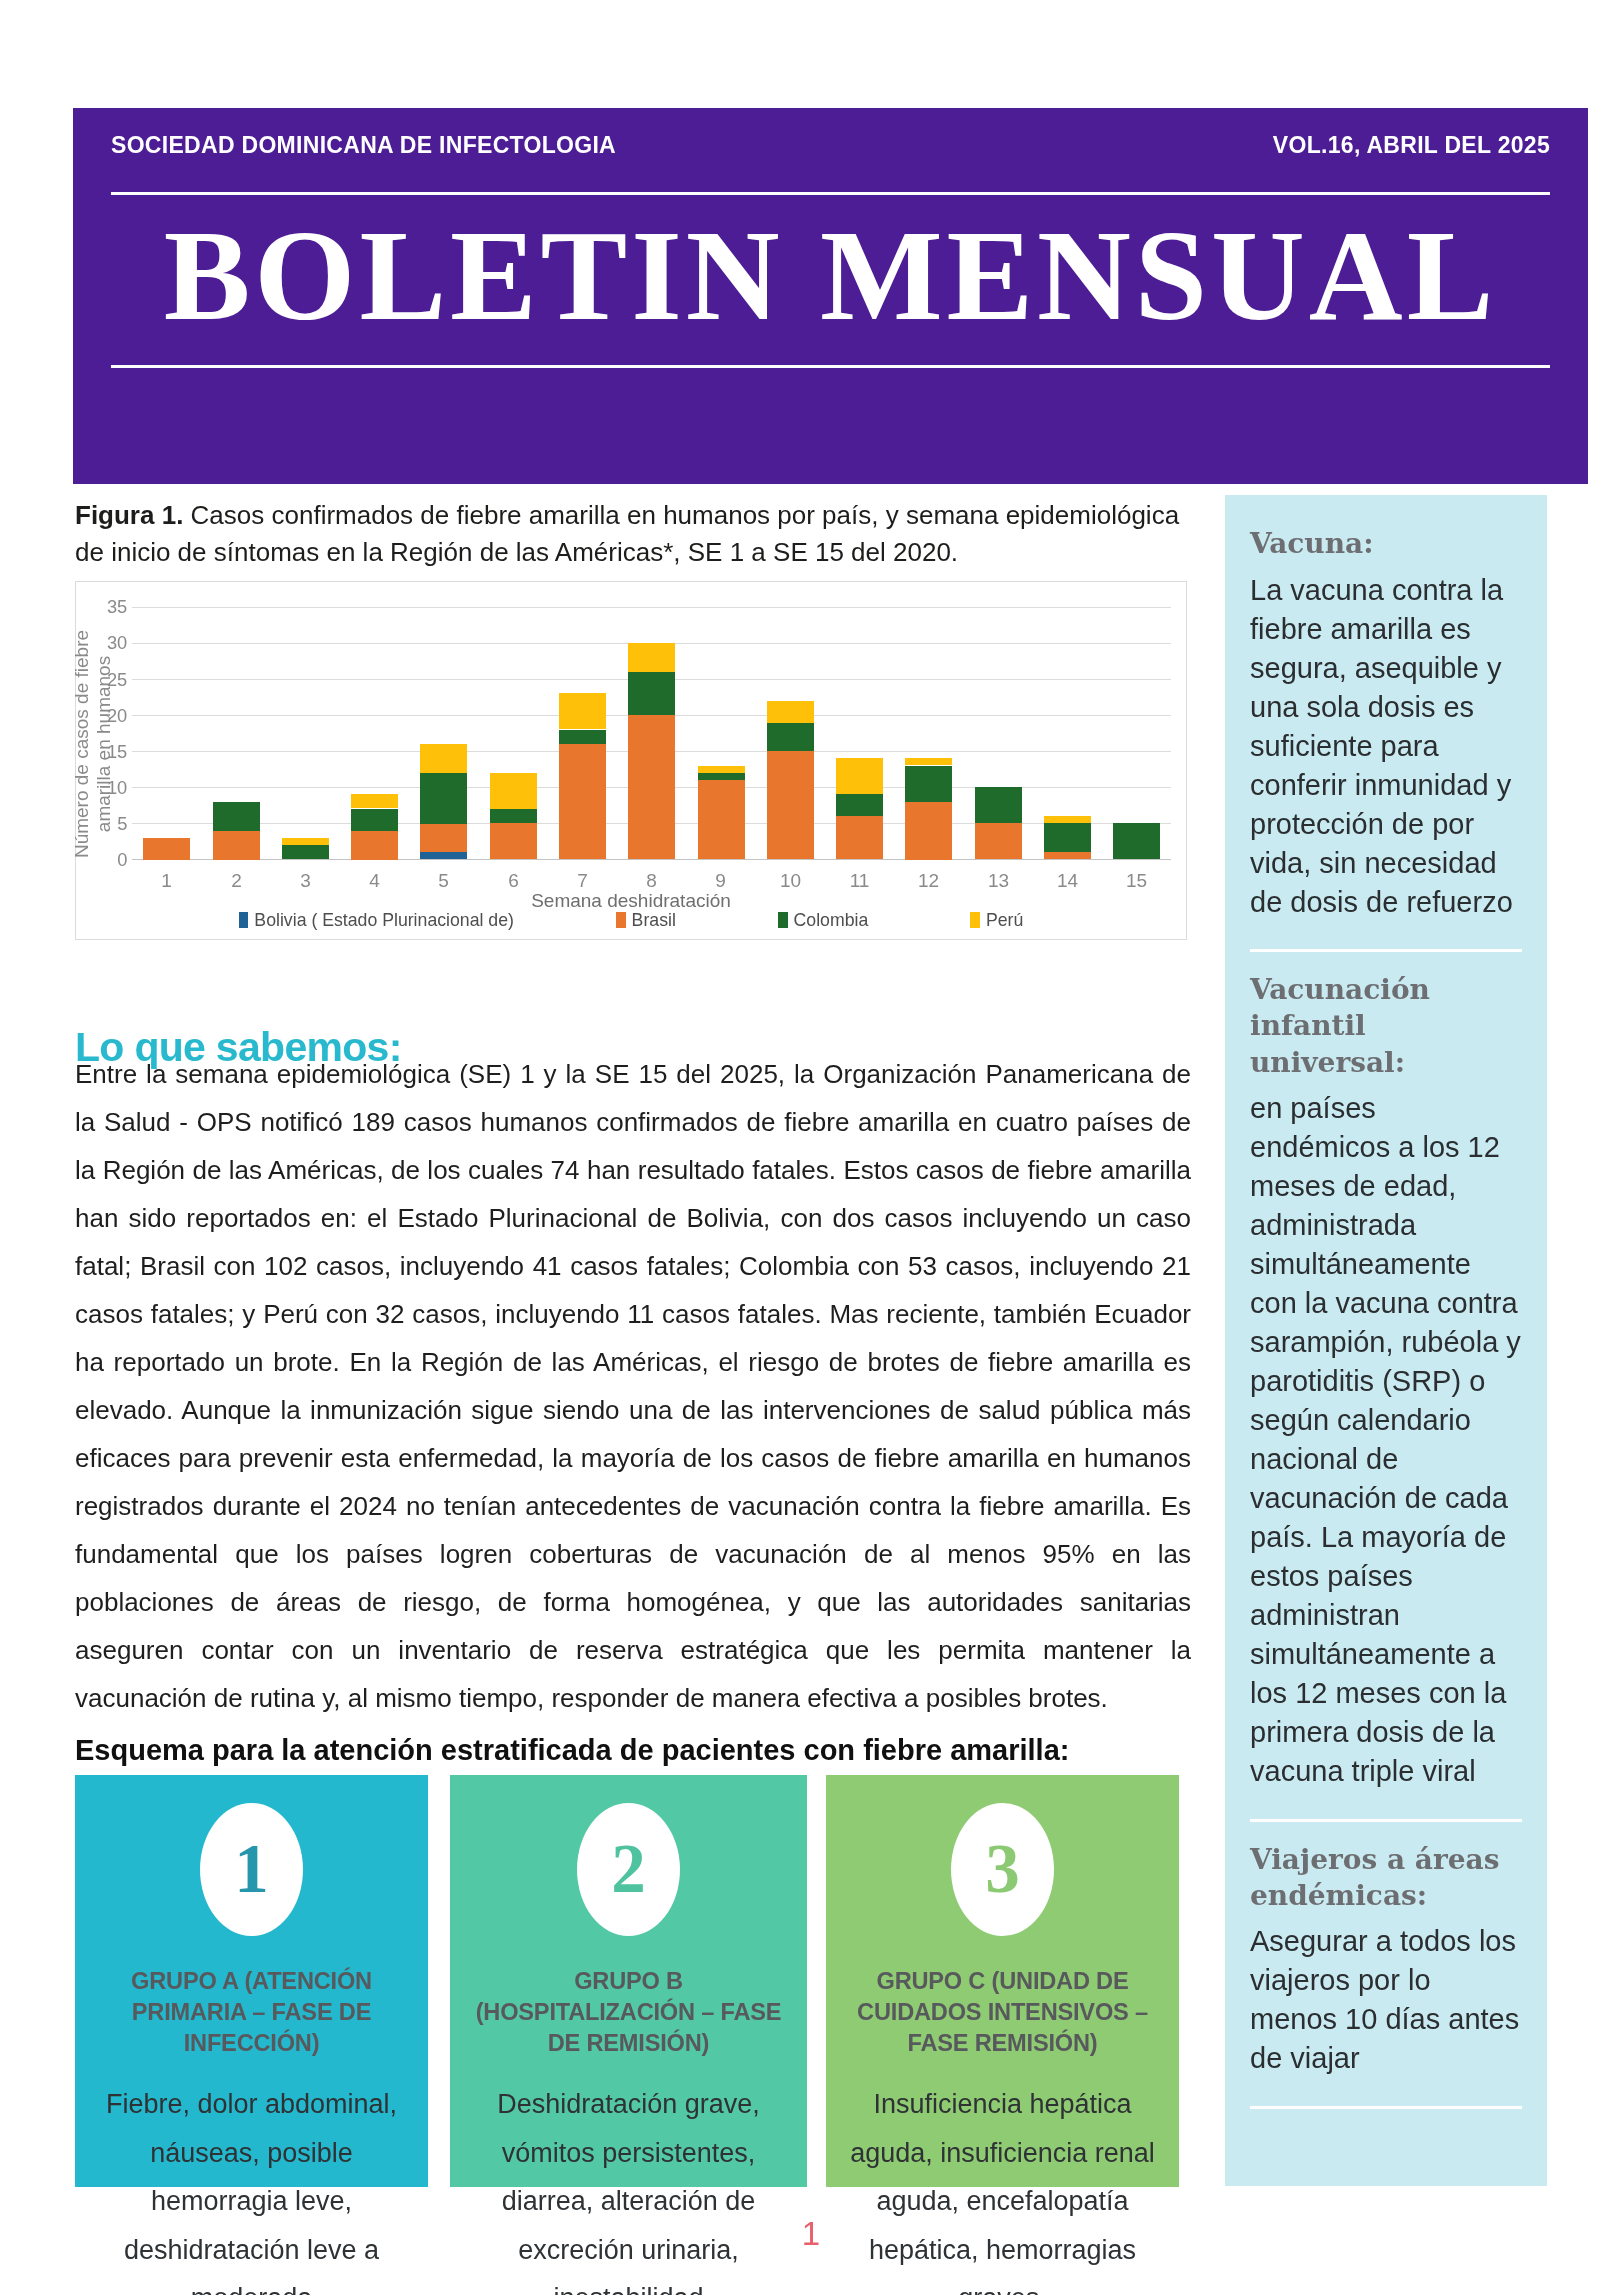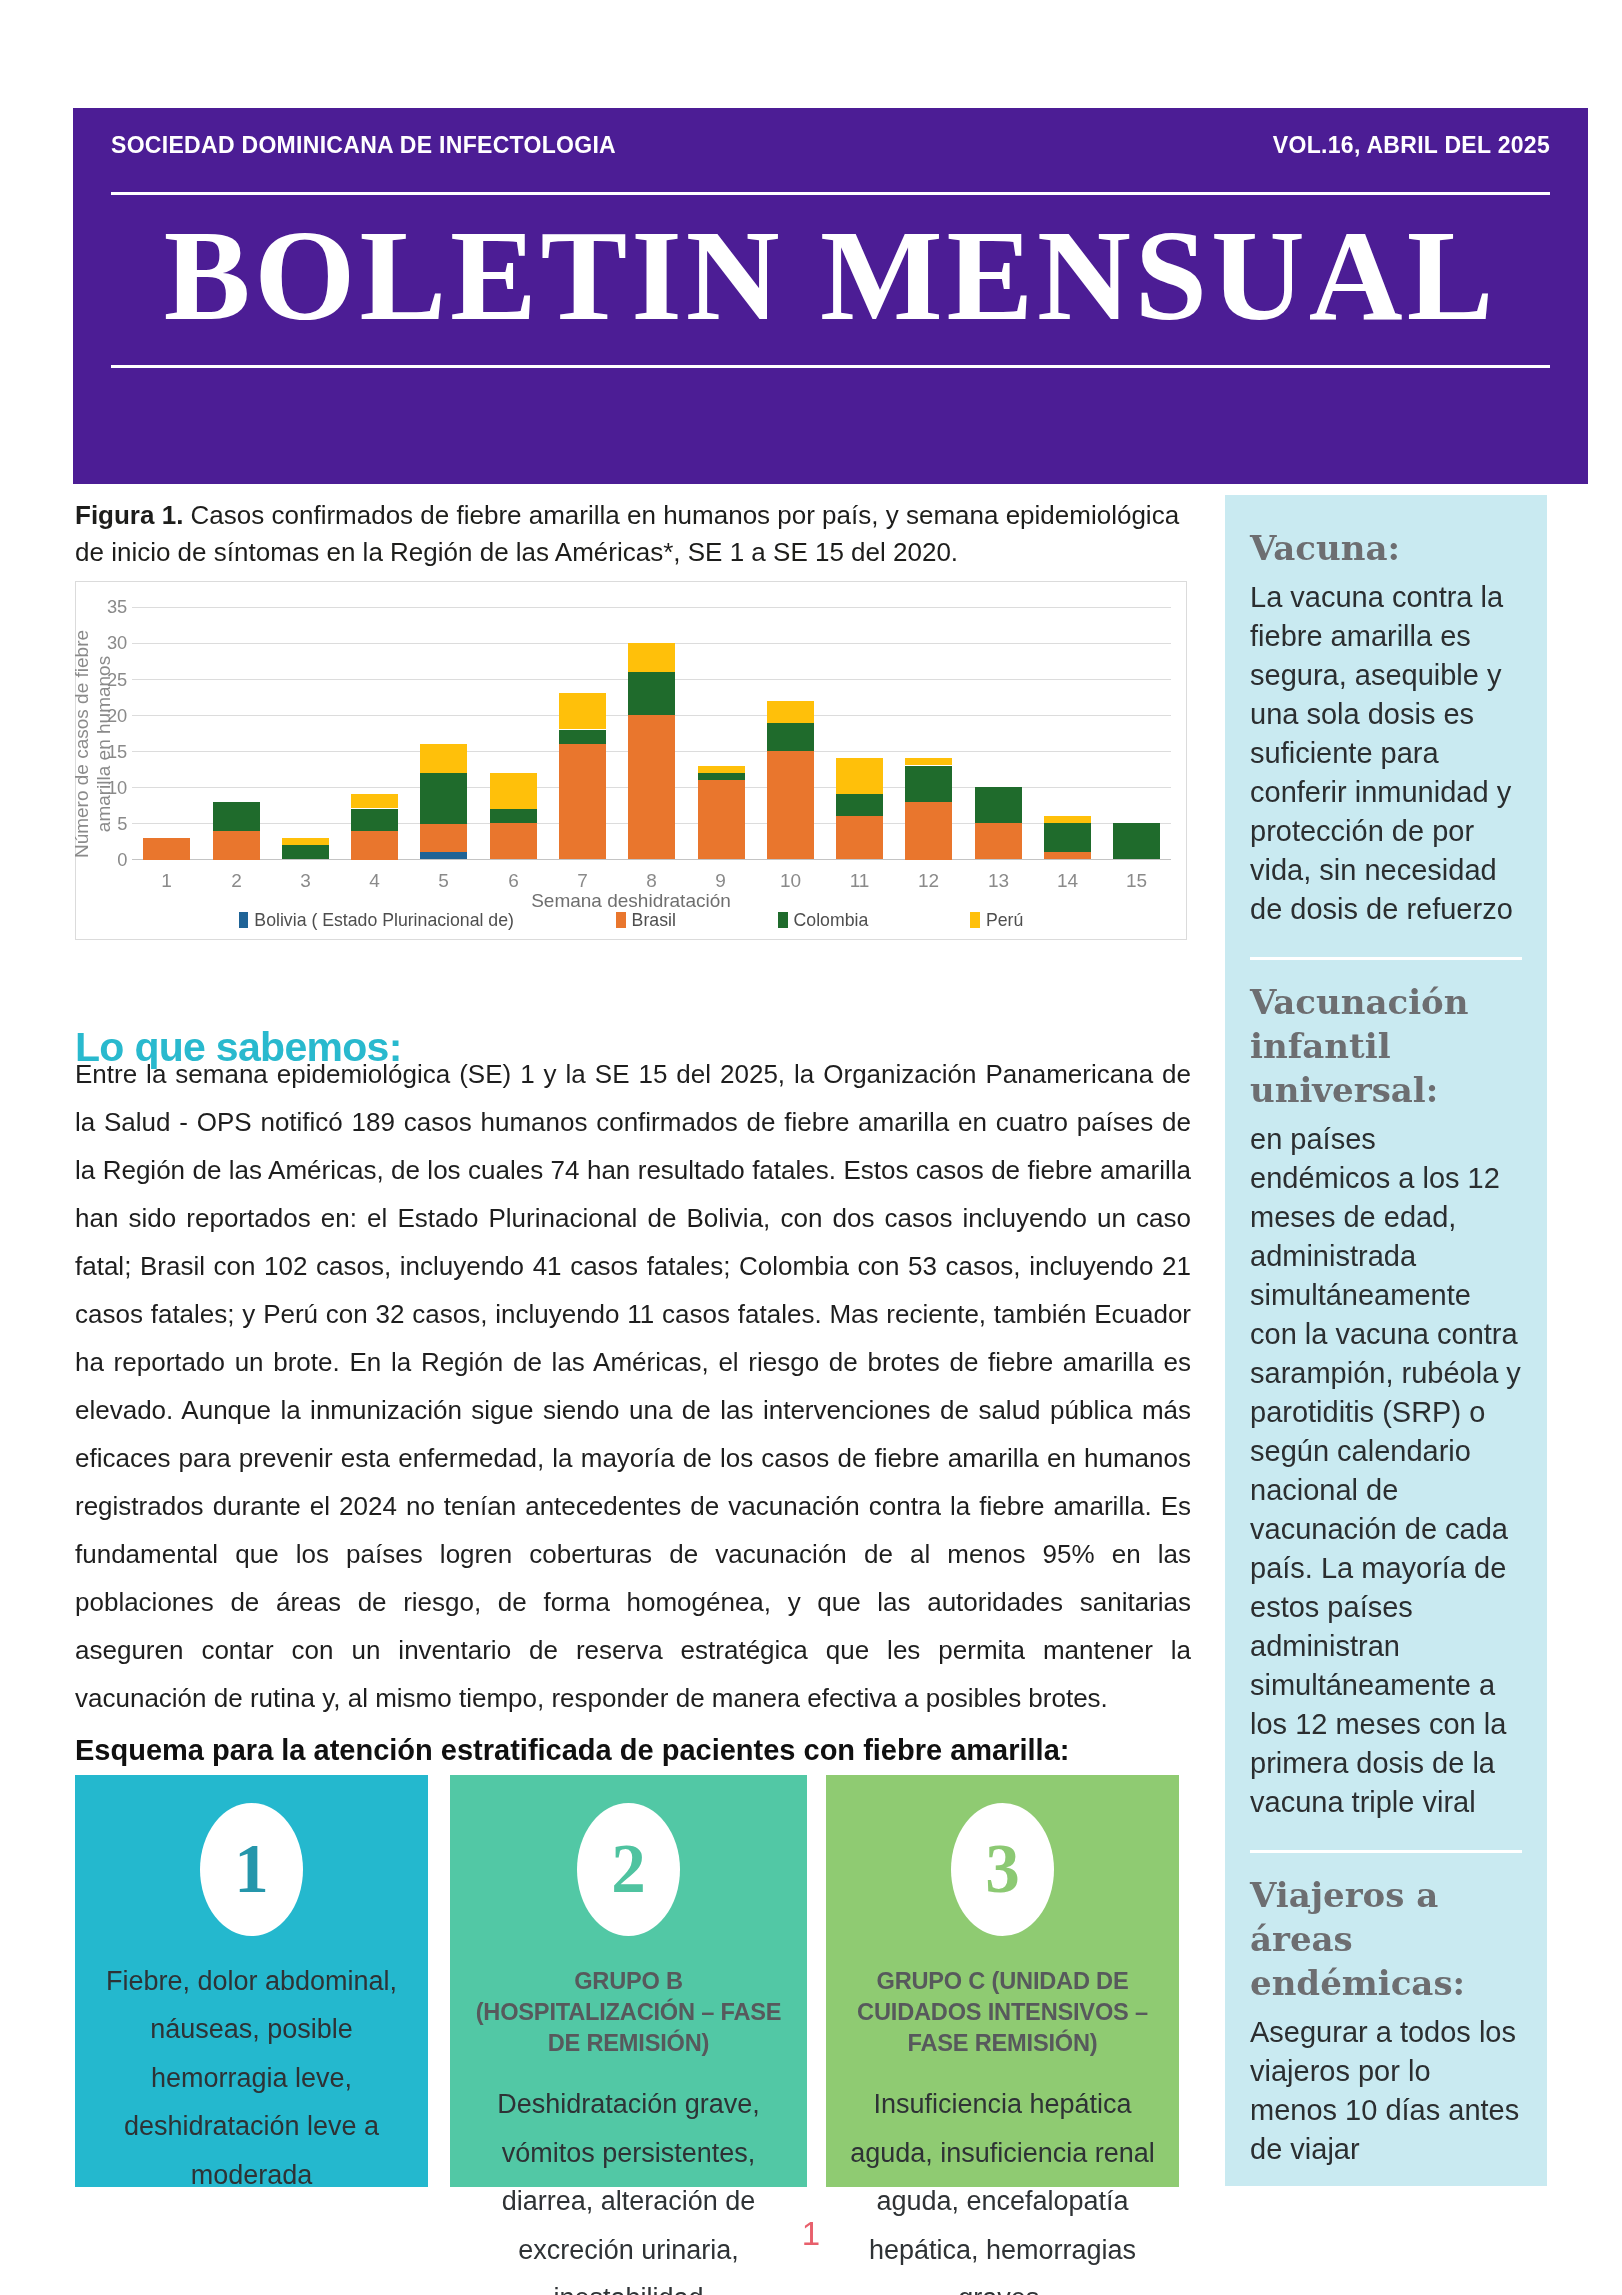--- a/index.html
+++ b/index.html
@@ -53,21 +53,21 @@
   .card.c3{left:826px;width:353px;}
   .oval{width:103px;height:133px;margin:27.5px auto 0 auto;background:#fff;border-radius:50%;
     display:flex;align-items:center;justify-content:center;}
   .oval .num{font-family:"Liberation Serif", serif;font-weight:bold;font-size:69px;}
   .card-title{margin-top:30px;padding:0 15.7px;font-size:23.6px;font-weight:bold;line-height:1.32;
     letter-spacing:-0.2px;color:#57595C;}
   .card-body{margin-top:21px;padding:0 13px;font-size:27px;line-height:1.8;}
 
   
   .sidebar{left:1225px;top:495px;width:322px;height:1691px;box-sizing:border-box;padding:19.6px 25px;}
-  .side-h{font-family:"DejaVu Serif", serif;font-weight:bold;font-size:34px;line-height:1.3;
+  .side-h{font-family:"DejaVu Serif", serif;font-weight:bold;font-size:28px;line-height:1.3;
     color:#6D6E71;margin:11.8px 0 7.9px 0;}
   .side-b{font-size:29px;line-height:39px;color:#2B2E30;}
   .side-hr{border:none;height:3.3px;background:#ffffff;margin:27.5px 0 19.6px 0;}
 
   
   .pagenum{left:0;right:0;top:2215px;text-align:center;font-size:33px;color:#E8606C;}
 </style>
 </head>
 <body>
 
@@ -167,20 +167,21 @@
   </div>
 
 <div class="abs article-h" style="color: rgb(41, 185, 206);">Lo que sabemos:</div>
 <div class="abs article-p">Entre la semana epidemiológica (SE) 1 y la SE 15 del 2025, la Organización Panamericana de la Salud - OPS notificó 189 casos humanos confirmados de fiebre amarilla en cuatro países de la Región de las Américas, de los cuales 74 han resultado fatales. Estos casos de fiebre amarilla han sido reportados en: el Estado Plurinacional de Bolivia, con dos casos incluyendo un caso fatal; Brasil con 102 casos, incluyendo 41 casos fatales; Colombia con 53 casos, incluyendo 21 casos fatales; y Perú con 32 casos, incluyendo 11 casos fatales. Mas reciente, también Ecuador ha reportado un brote. En la Región de las Américas, el riesgo de brotes de fiebre amarilla es elevado. Aunque la inmunización sigue siendo una de las intervenciones de salud pública más eficaces para prevenir esta enfermedad, la mayoría de los casos de fiebre amarilla en humanos registrados durante el 2024 no tenían antecedentes de vacunación contra la fiebre amarilla. Es fundamental que los países logren coberturas de vacunación de al menos 95% en las poblaciones de áreas de riesgo, de forma homogénea, y que las autoridades sanitarias aseguren contar con un inventario de reserva estratégica que les permita mantener la vacunación de rutina y, al mismo tiempo, responder de manera efectiva a posibles brotes.</div>
 <div class="abs article-sub">Esquema para la atención estratificada de pacientes con fiebre amarilla:</div>
 
 <div class="abs card c1" id="card-0" style="background: rgb(36, 184, 206);">
   <div class="oval">
     <span class="num" id="num-0" style="color: rgb(37, 150, 171);">1</span>
   </div>
+  <div class="card-title">GRUPO A (ATENCIÓN PRIMARIA – FASE DE INFECCIÓN)</div>
   <div class="card-body">Fiebre, dolor abdominal, náuseas, posible hemorragia leve, deshidratación leve a moderada</div>
 </div>
 <div class="abs card c2" id="card-1" style="background: rgb(82, 200, 165);">
   <div class="oval">
     <span class="num" id="num-1" style="color: rgb(79, 195, 160);">2</span>
   </div>
   <div class="card-title">GRUPO B (HOSPITALIZACIÓN – FASE DE REMISIÓN)</div>
   <div class="card-body">Deshidratación grave, vómitos persistentes, diarrea, alteración de excreción urinaria, inestabilidad hemodinámica.</div>
 </div>
 <div class="abs card c3" id="card-2" style="background: rgb(143, 203, 114);">

